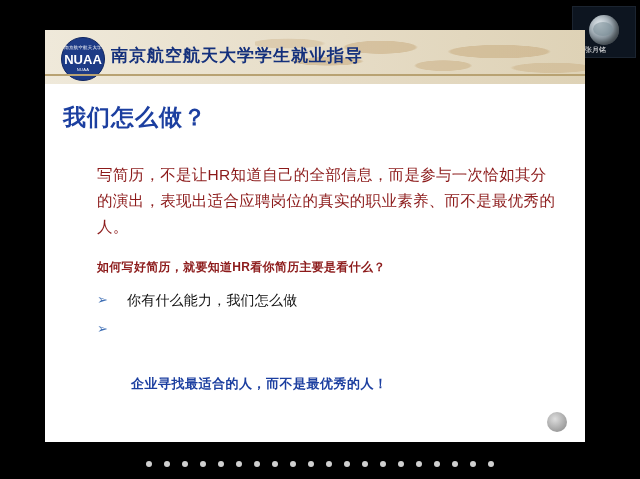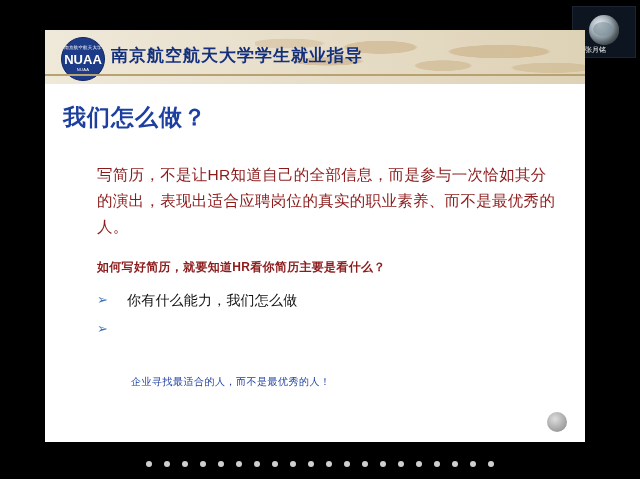--- a/index.html
+++ b/index.html
@@ -232,22 +232,22 @@
     font-size: 14px;
     line-height: 20px;
     color: #111111;
     letter-spacing: 0.2px;
   }
 
   #closing-line {
     position: absolute;
     left: 86px;
     top: 291px;
-    font-size: 10px;
-    font-weight: normal;
+    font-size: 13px;
+    font-weight: bold;
     color: #1c3fa0;
     letter-spacing: 0.5px;
   }
 
   
   #slide-watermark {
     position: absolute;
     right: 18px;
     bottom: 10px;
     width: 20px;

